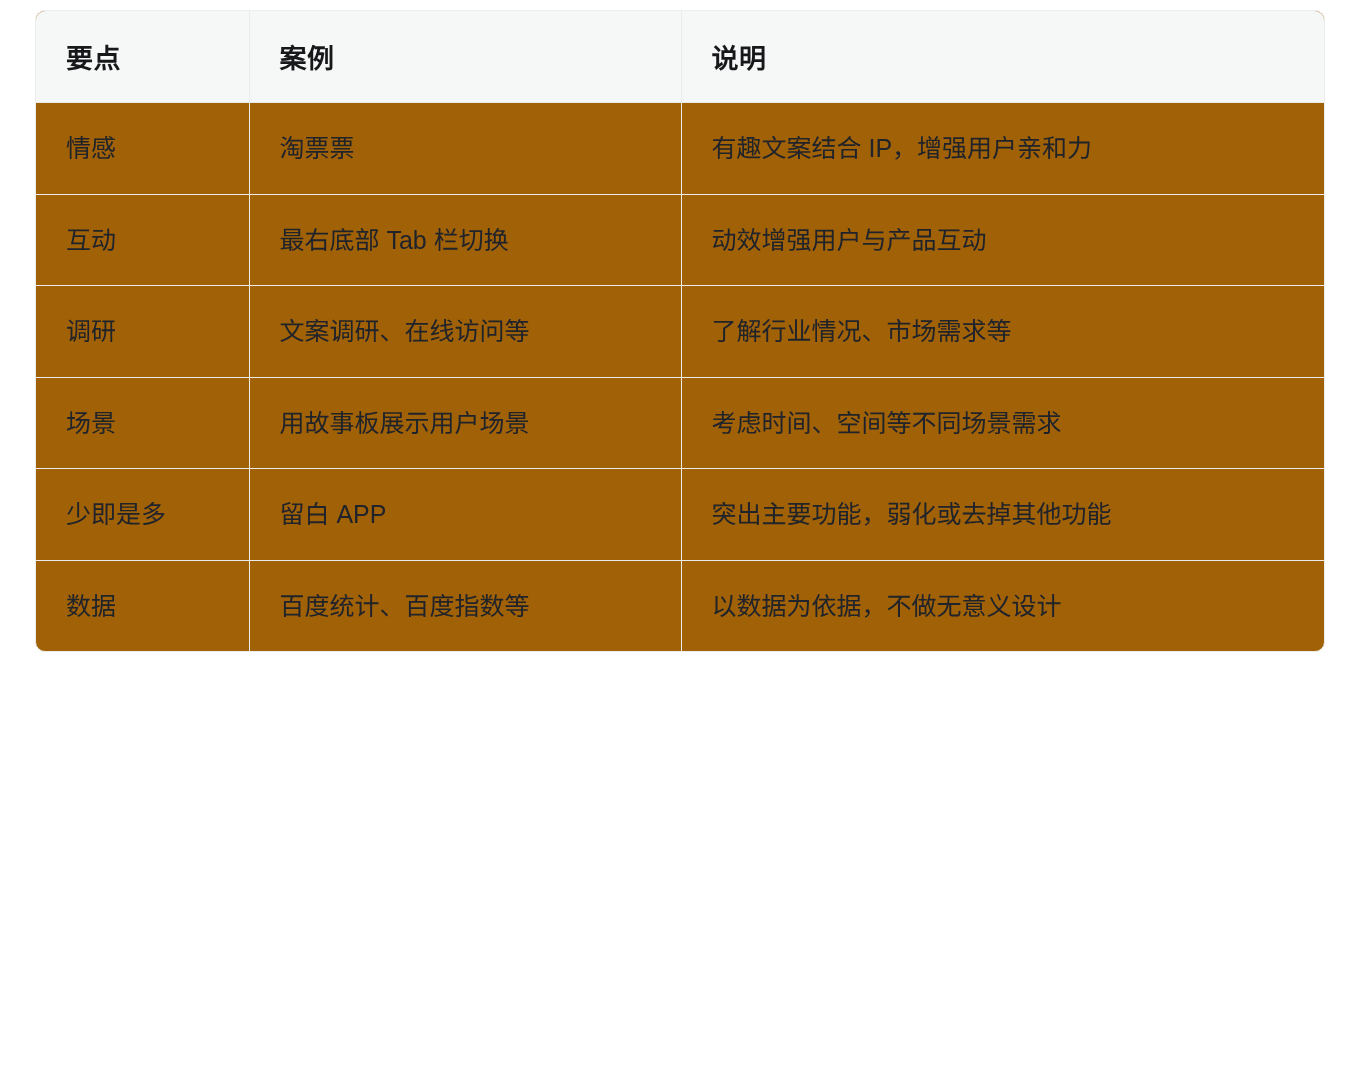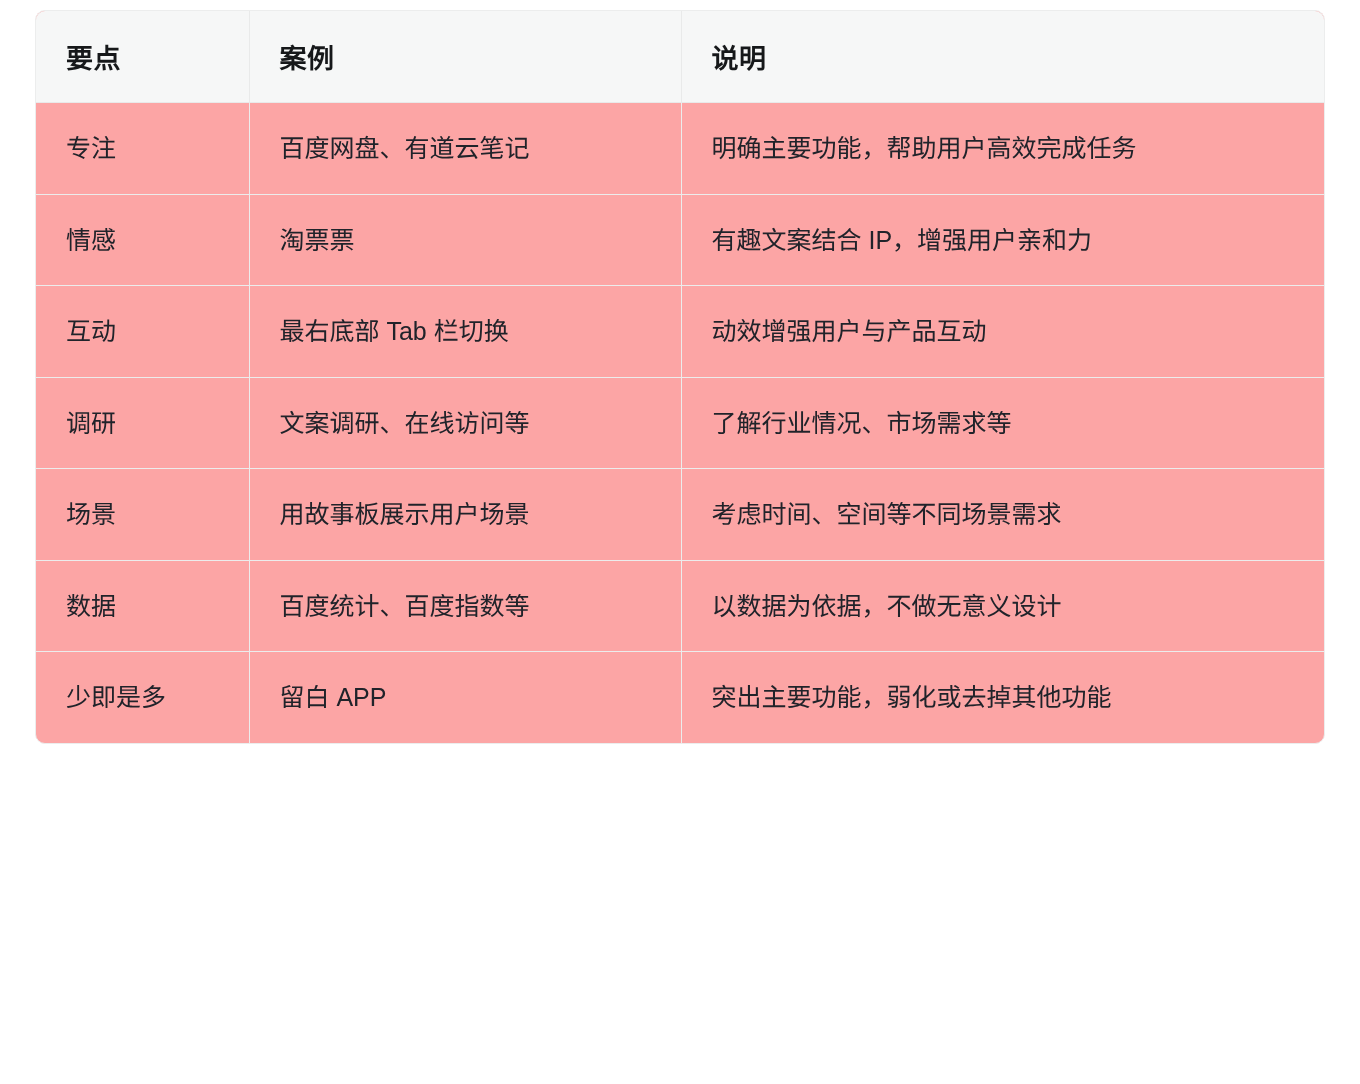--- a/index.html
+++ b/index.html
@@ -19,21 +19,21 @@
     padding: 10px 18px 0 18px;
     background: #ffffff;
   }
 
   .table-wrap {
     width: 1288px;
     margin: 0 auto;
     border-radius: 10px;
     overflow: hidden;
     border: 1px solid #eceded;
-    background: #fca5a5;
+    background: #a16207;
   }
 
   table.points-table {
     border-collapse: collapse;
     width: 100%;
     table-layout: fixed;
   }
 
   table.points-table col.c1 { width: 213px; }
   table.points-table col.c2 { width: 432px; }
@@ -83,50 +83,45 @@
       </colgroup>
       <thead>
         <tr>
           <th>要点</th>
           <th>案例</th>
           <th>说明</th>
         </tr>
       </thead>
       <tbody>
         <tr>
-          <td class="cell-key">专注</td>
-          <td class="cell-case">百度网盘、有道云笔记</td>
-          <td class="cell-desc">明确主要功能，帮助用户高效完成任务</td>
-        </tr>
-        <tr>
           <td class="cell-key">情感</td>
           <td class="cell-case">淘票票</td>
           <td class="cell-desc">有趣文案结合 IP，增强用户亲和力</td>
         </tr>
         <tr>
           <td class="cell-key">互动</td>
           <td class="cell-case">最右底部 Tab 栏切换</td>
           <td class="cell-desc">动效增强用户与产品互动</td>
         </tr>
         <tr>
           <td class="cell-key">调研</td>
           <td class="cell-case">文案调研、在线访问等</td>
           <td class="cell-desc">了解行业情况、市场需求等</td>
         </tr>
         <tr>
           <td class="cell-key">场景</td>
           <td class="cell-case">用故事板展示用户场景</td>
           <td class="cell-desc">考虑时间、空间等不同场景需求</td>
         </tr>
         <tr>
+          <td class="cell-key">少即是多</td>
+          <td class="cell-case">留白 APP</td>
+          <td class="cell-desc">突出主要功能，弱化或去掉其他功能</td>
+        </tr>
+        <tr>
           <td class="cell-key">数据</td>
           <td class="cell-case">百度统计、百度指数等</td>
           <td class="cell-desc">以数据为依据，不做无意义设计</td>
-        </tr>
-        <tr>
-          <td class="cell-key">少即是多</td>
-          <td class="cell-case">留白 APP</td>
-          <td class="cell-desc">突出主要功能，弱化或去掉其他功能</td>
         </tr>
       </tbody>
     </table>
   </div>
 </div>
 
 </body></html>

